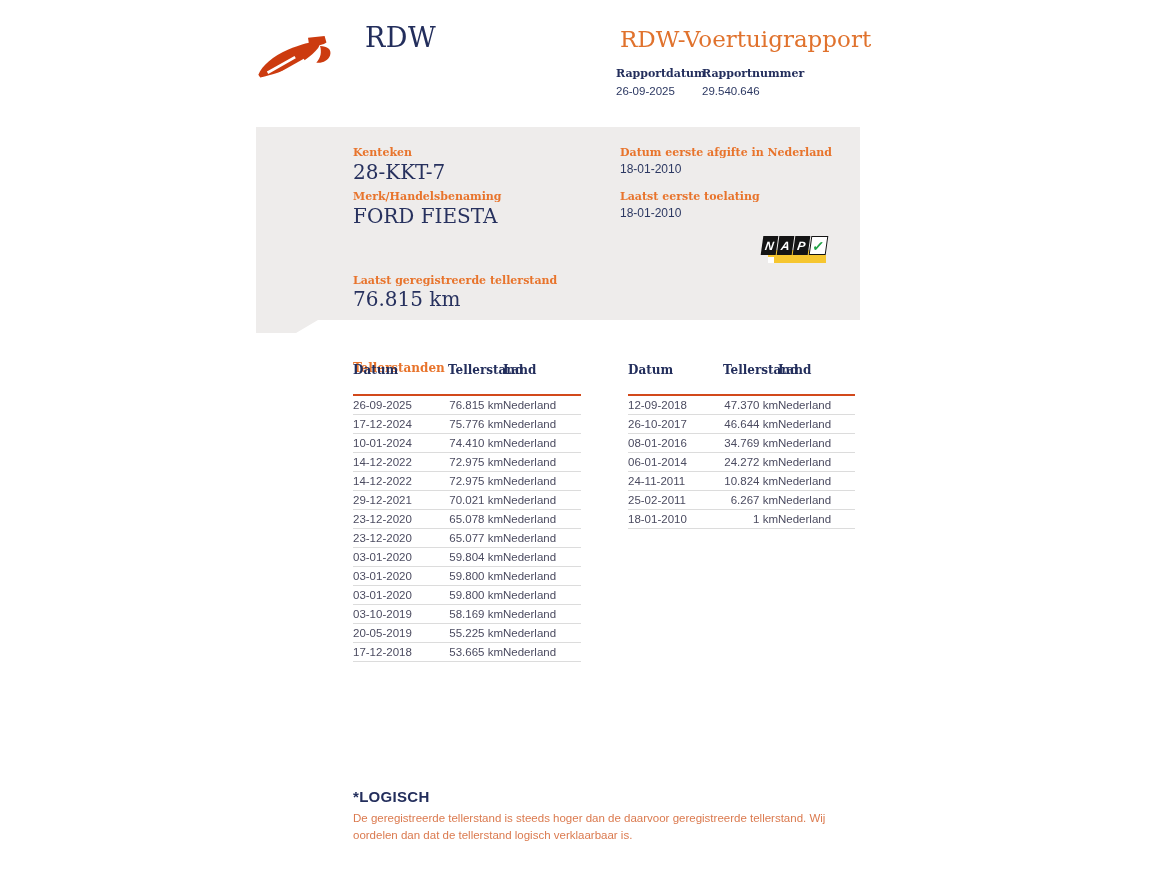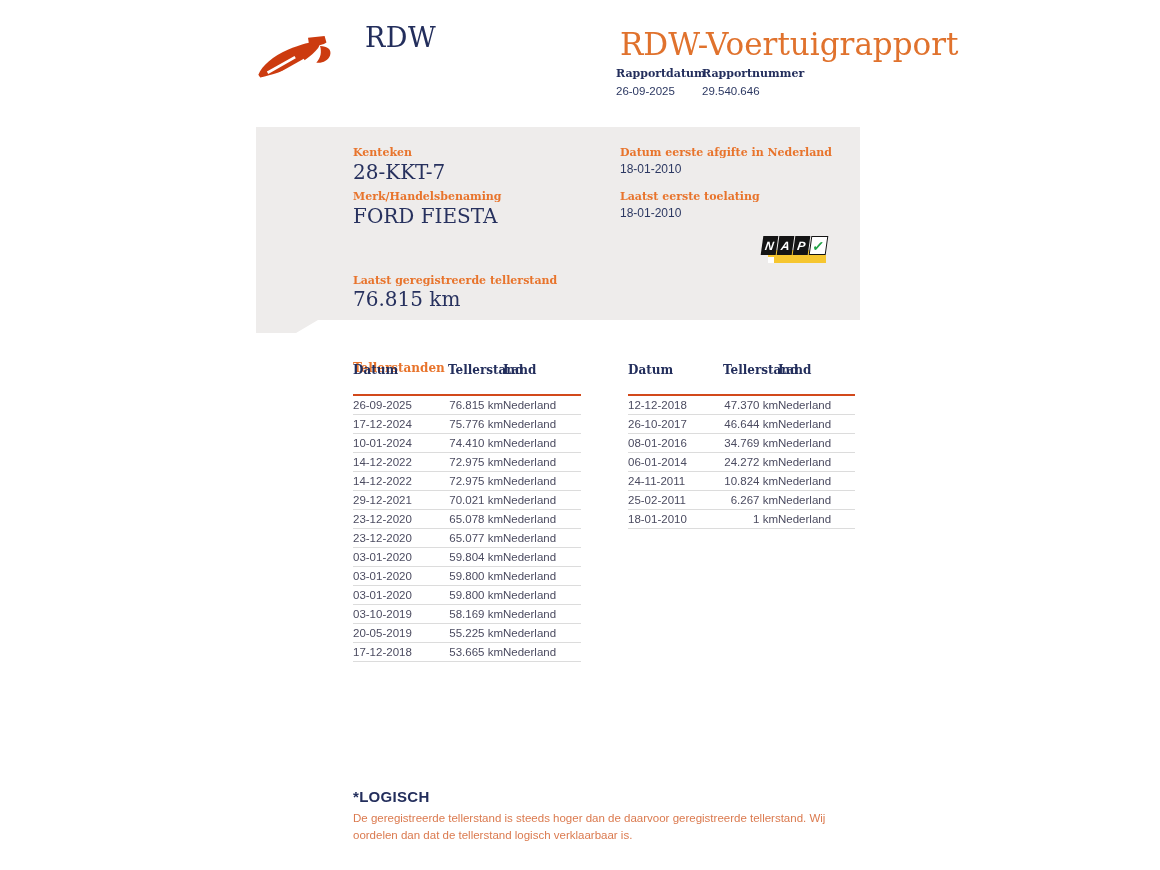--- a/index.html
+++ b/index.html
@@ -25,21 +25,21 @@
   
   .logo-svg{position:absolute;left:255px;top:36px;}
   .logo-text{
     position:absolute;left:353px;top:22px;
     font-family:"DejaVu Serif",serif;font-size:27px;color:var(--navy);
     letter-spacing:0.5px;
     margin-left:12px;
   }
   .report-title{
     position:absolute;left:620px;top:26px;
-    font-family:"DejaVu Serif",serif;font-size:31px;font-weight:normal;
+    font-family:"DejaVu Serif",serif;font-size:23px;font-weight:normal;
     color:var(--orange);
   }
   .header-meta{position:absolute;left:596px;top:67px;display:flex;margin-left:20px;}
   .meta-col{margin-right:0;}
   .meta-col:first-child{width:86px;}
   .meta-label{
     font-family:"DejaVu Serif",serif;font-weight:bold;font-size:11px;color:var(--navy);
   }
   .meta-value{font-size:11.5px;color:#2c3862;margin-top:5px;}
 
@@ -266,21 +266,21 @@
     </div>
 
     <div class="ttable ttable-right">
       <div class="thead">
         <div class="tcell c0">Datum</div>
         <div class="tcell c1">Tellerstand</div>
         <div class="tcell c2">Land</div>
       </div>
       <div id="tbody-right">
           <div class="trow">
-            <div class="tcell c0">12-12-2018</div>
+            <div class="tcell c0">12-09-2018</div>
             <div class="tcell c1">47.370 km</div>
             <div class="tcell c2">Nederland</div>
           </div>
           <div class="trow">
             <div class="tcell c0">26-10-2017</div>
             <div class="tcell c1">46.644 km</div>
             <div class="tcell c2">Nederland</div>
           </div>
           <div class="trow">
             <div class="tcell c0">08-01-2016</div>

